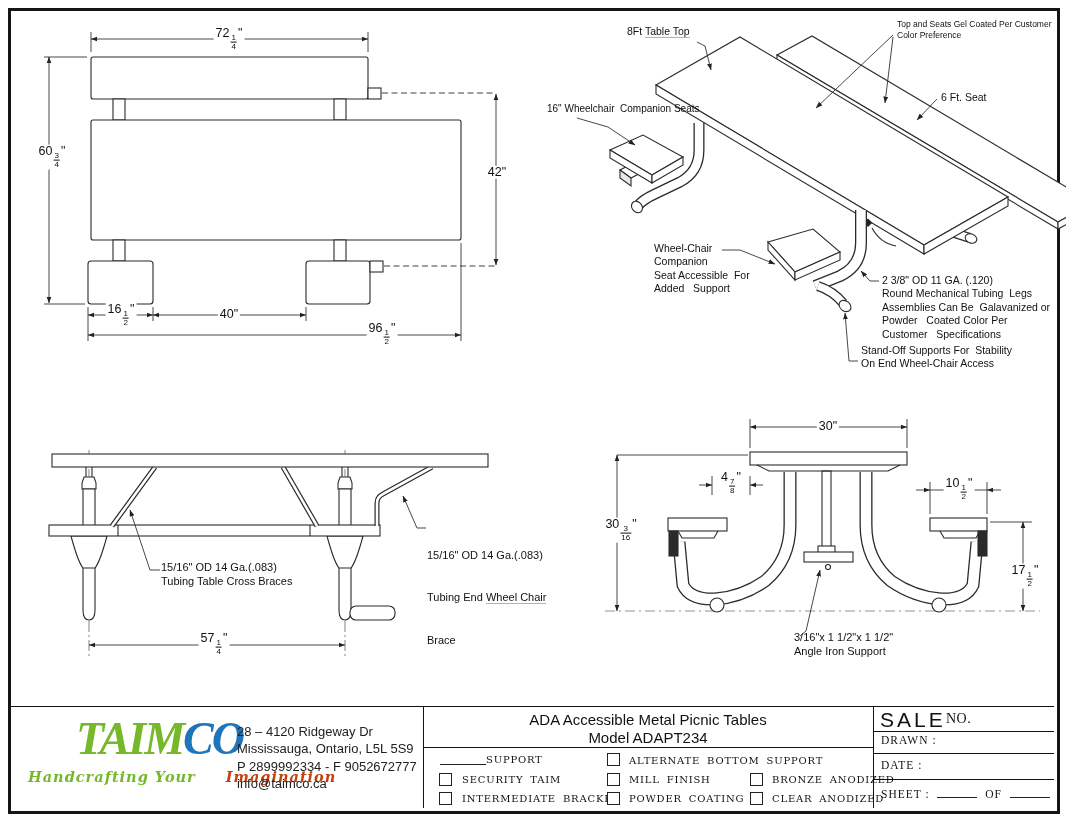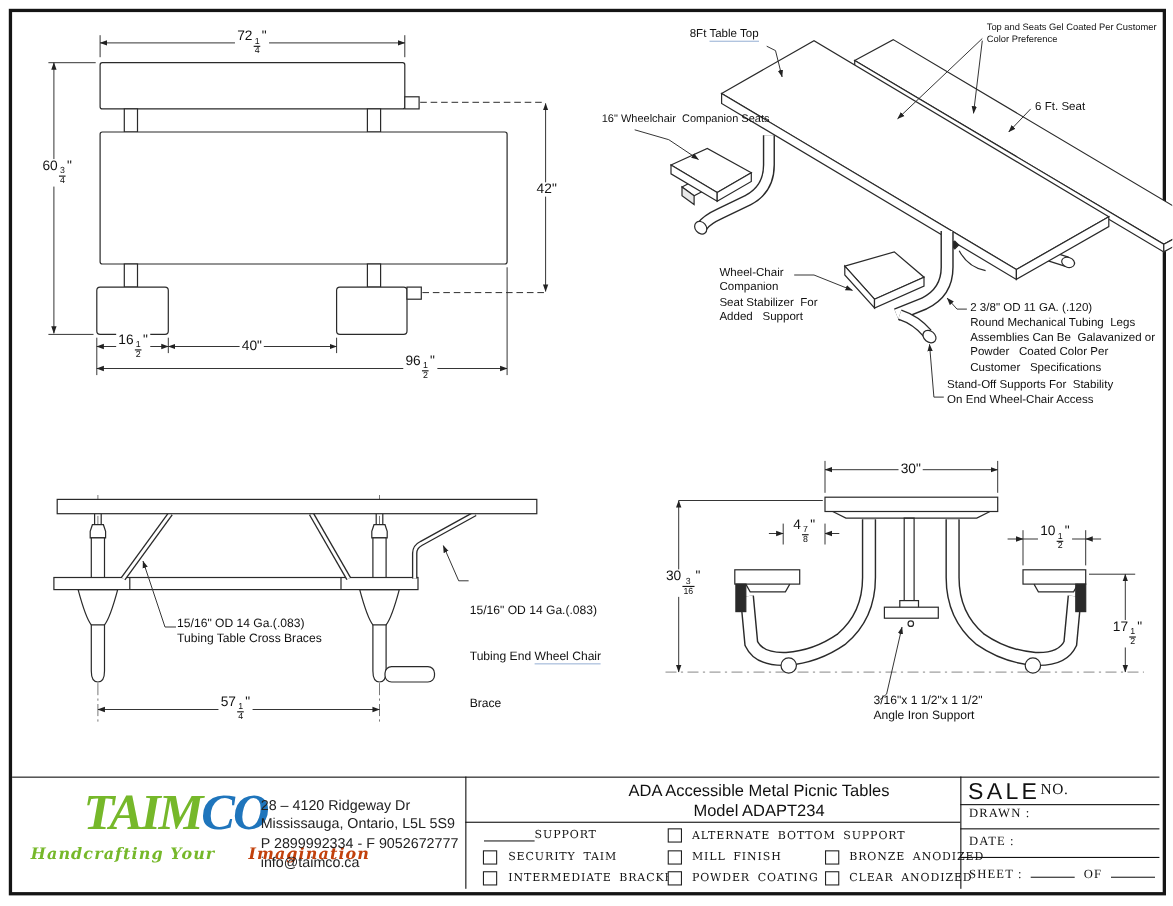--- a/index.html
+++ b/index.html
@@ -19,21 +19,21 @@
   
   .tbline{position:absolute;border-top:1.5px solid #111;}
   .tbvert{position:absolute;border-left:1.4px solid #111;}
   .logo{position:absolute;left:76px;top:716px;font-family:Liberation Serif, serif;
         font-weight:800;font-size:46px;line-height:1;letter-spacing:-2px;font-style:italic;}
   .logo .g{color:#76b82a;} .logo .b{color:#1f75bc;}
   .tagline{position:absolute;left:28px;top:768px;font-family:"DejaVu Serif",serif;
            font-style:italic;font-weight:bold;font-size:14.5px;letter-spacing:1px;}
   .tagline .g{color:#76b82a;} .tagline .b{color:#c2410c;margin-left:24px;}
   .address{position:absolute;left:237px;top:723px;font-size:13px;line-height:1.33;color:#222;}
-  .tb-title{position:absolute;left:423px;width:450px;text-align:center;font-size:15px;color:#111;padding-left:42px;}
+  .tb-title{position:absolute;left:423px;width:450px;text-align:center;font-size:15px;color:#111;}
   .opt{position:absolute;font-family:"DejaVu Serif",serif;font-size:10px;
        letter-spacing:.8px;word-spacing:3px;color:#111;white-space:nowrap;}
   .cbx{position:absolute;width:11px;height:11px;border:1.2px solid #222;background:#fff;}
   .blankline{display:inline-block;width:46px;border-bottom:1.1px solid #222;height:11px;vertical-align:bottom;}
   .sale{position:absolute;left:880px;top:708px;font-family:Liberation Sans, sans-serif;
         font-size:21px;letter-spacing:3px;color:#111;}
   .saleno{position:absolute;left:946px;top:711px;font-family:"Liberation Serif",serif;
           font-size:14px;letter-spacing:.5px;color:#111;}
   .tbrow{position:absolute;left:881px;font-family:"Liberation Serif",serif;
          font-size:11.5px;letter-spacing:1px;color:#111;white-space:nowrap;}
@@ -221,21 +221,21 @@
     </g>
   </svg>
 
   <div class="lbl" style="left:627px;top:25px"><span>8Ft </span><span class="u-blue">Table Top</span></div>
   <div class="lbl small" style="left:897px;top:19px">Top and Seats Gel Coated Per Customer
 Color Preference</div>
   <div class="lbl" style="left:941px;top:91px">6 Ft. Seat</div>
   <div class="lbl" style="left:547px;top:103px;font-size:10px">16" Wheelchair  Companion Seats</div>
   <div class="lbl" style="left:654px;top:242px">Wheel-Chair
 Companion
-Seat Stabilizer  For
+Seat Accessible  For
 Added   Support</div>
   <div class="lbl" style="left:882px;top:274px">2 3/8" OD 11 GA. (.120)
 Round Mechanical Tubing  Legs
 Assemblies Can Be  Galavanized or
 Powder   Coated Color Per
 Customer   Specifications</div>
   <div class="lbl" style="left:861px;top:344px">Stand-Off Supports For  Stability
 On End Wheel-Chair Access</div>
 
   <div class="lbl s11" style="left:161px;top:560px">15/16" OD 14 Ga.(.083)

